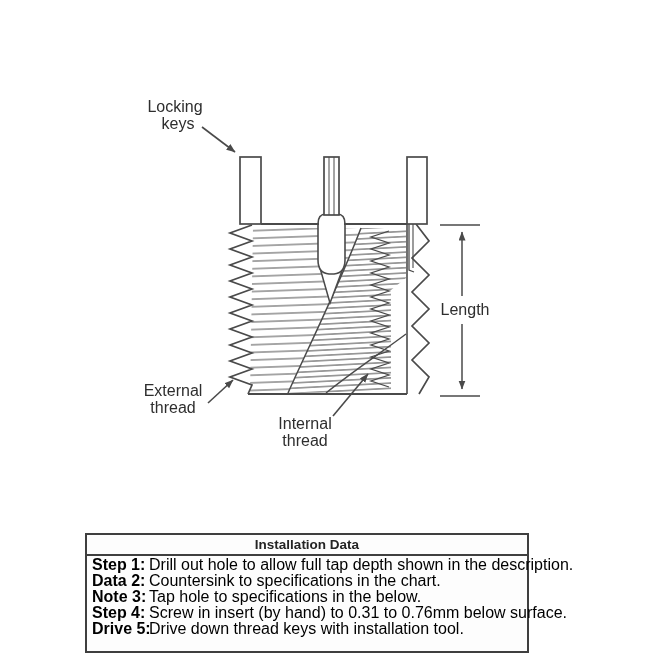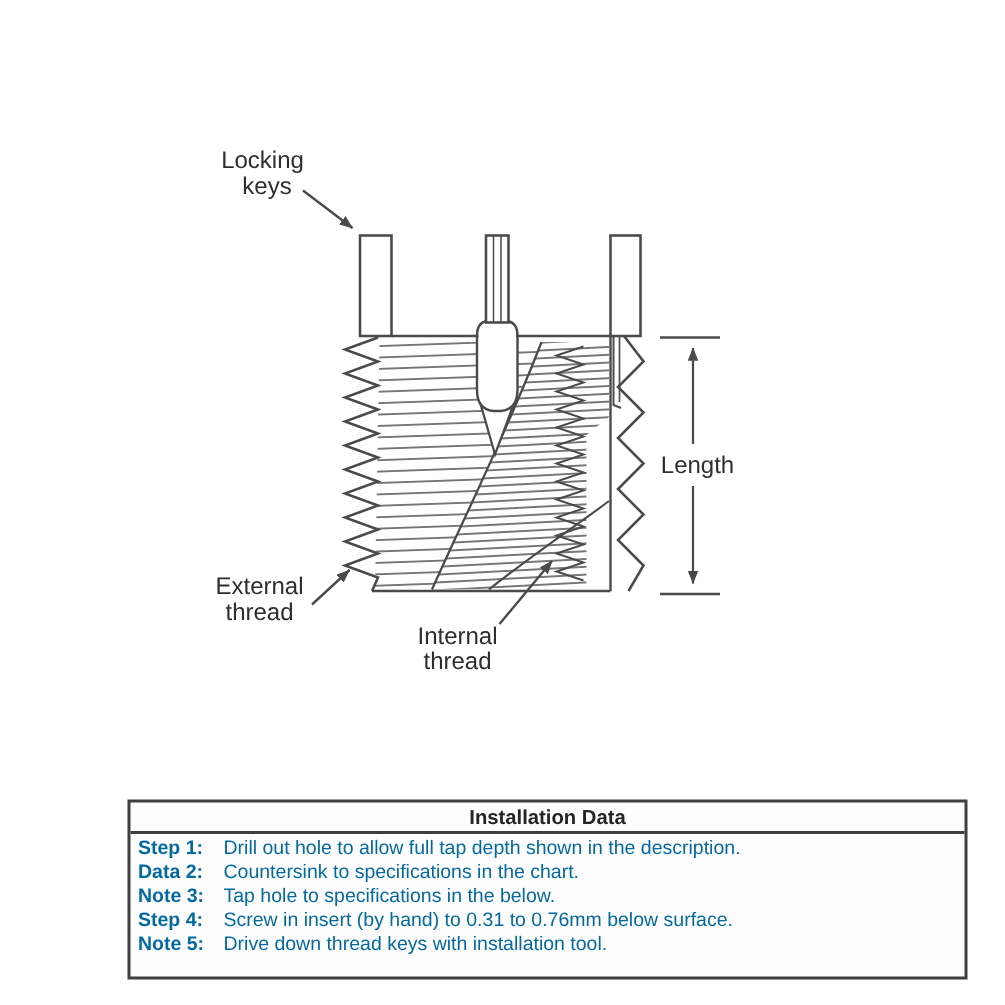--- a/index.html
+++ b/index.html
@@ -24,44 +24,44 @@
   .dia-label {
     font-family: "Liberation Sans", sans-serif;
     font-size: 16px;
     fill: #2e2e2e;
   }
   
   #install-table {
     position: absolute;
     left: 85px;
     top: 533px;
-    width: 560px;
+    width: 444px;
     height: 120px;
     border: 2px solid #3f3f3f;
     box-sizing: border-box;
     background: #fdfdfd;
   }
   #install-table .tbl-title {
     height: 19px;
     line-height: 19px;
     text-align: center;
     font-weight: bold;
     font-size: 13.5px;
     border-bottom: 2px solid #3f3f3f;
     color: #242424;
   }
   #install-table .tbl-body {
     padding: 1px 4px 0 5px;
   }
   .step-row {
     display: grid;
     grid-template-columns: 57px 1fr;
-    font-size: 13px;
+    font-size: 16px;
     line-height: 16px;
-    color: #0369a1;
+    color: #000000;
   }
   .step-row .step-label {
     font-weight: bold;
     white-space: nowrap;
   }
   .step-row .step-text div {
     white-space: nowrap;
   }
 </style>
 </head>
@@ -175,21 +175,21 @@
       </div>
 
       <div class="step-row">
         <span class="step-label">Step 4:</span>
         <span class="step-text">
           <div>Screw in insert (by hand) to 0.31 to 0.76mm below surface.</div>
         </span>
       </div>
 
       <div class="step-row">
-        <span class="step-label">Note 5:</span>
+        <span class="step-label">Drive 5:</span>
         <span class="step-text">
           <div>Drive down thread keys with installation tool.</div>
         </span>
       </div>
 
     </div>
   </div>
 
 </div>
 

